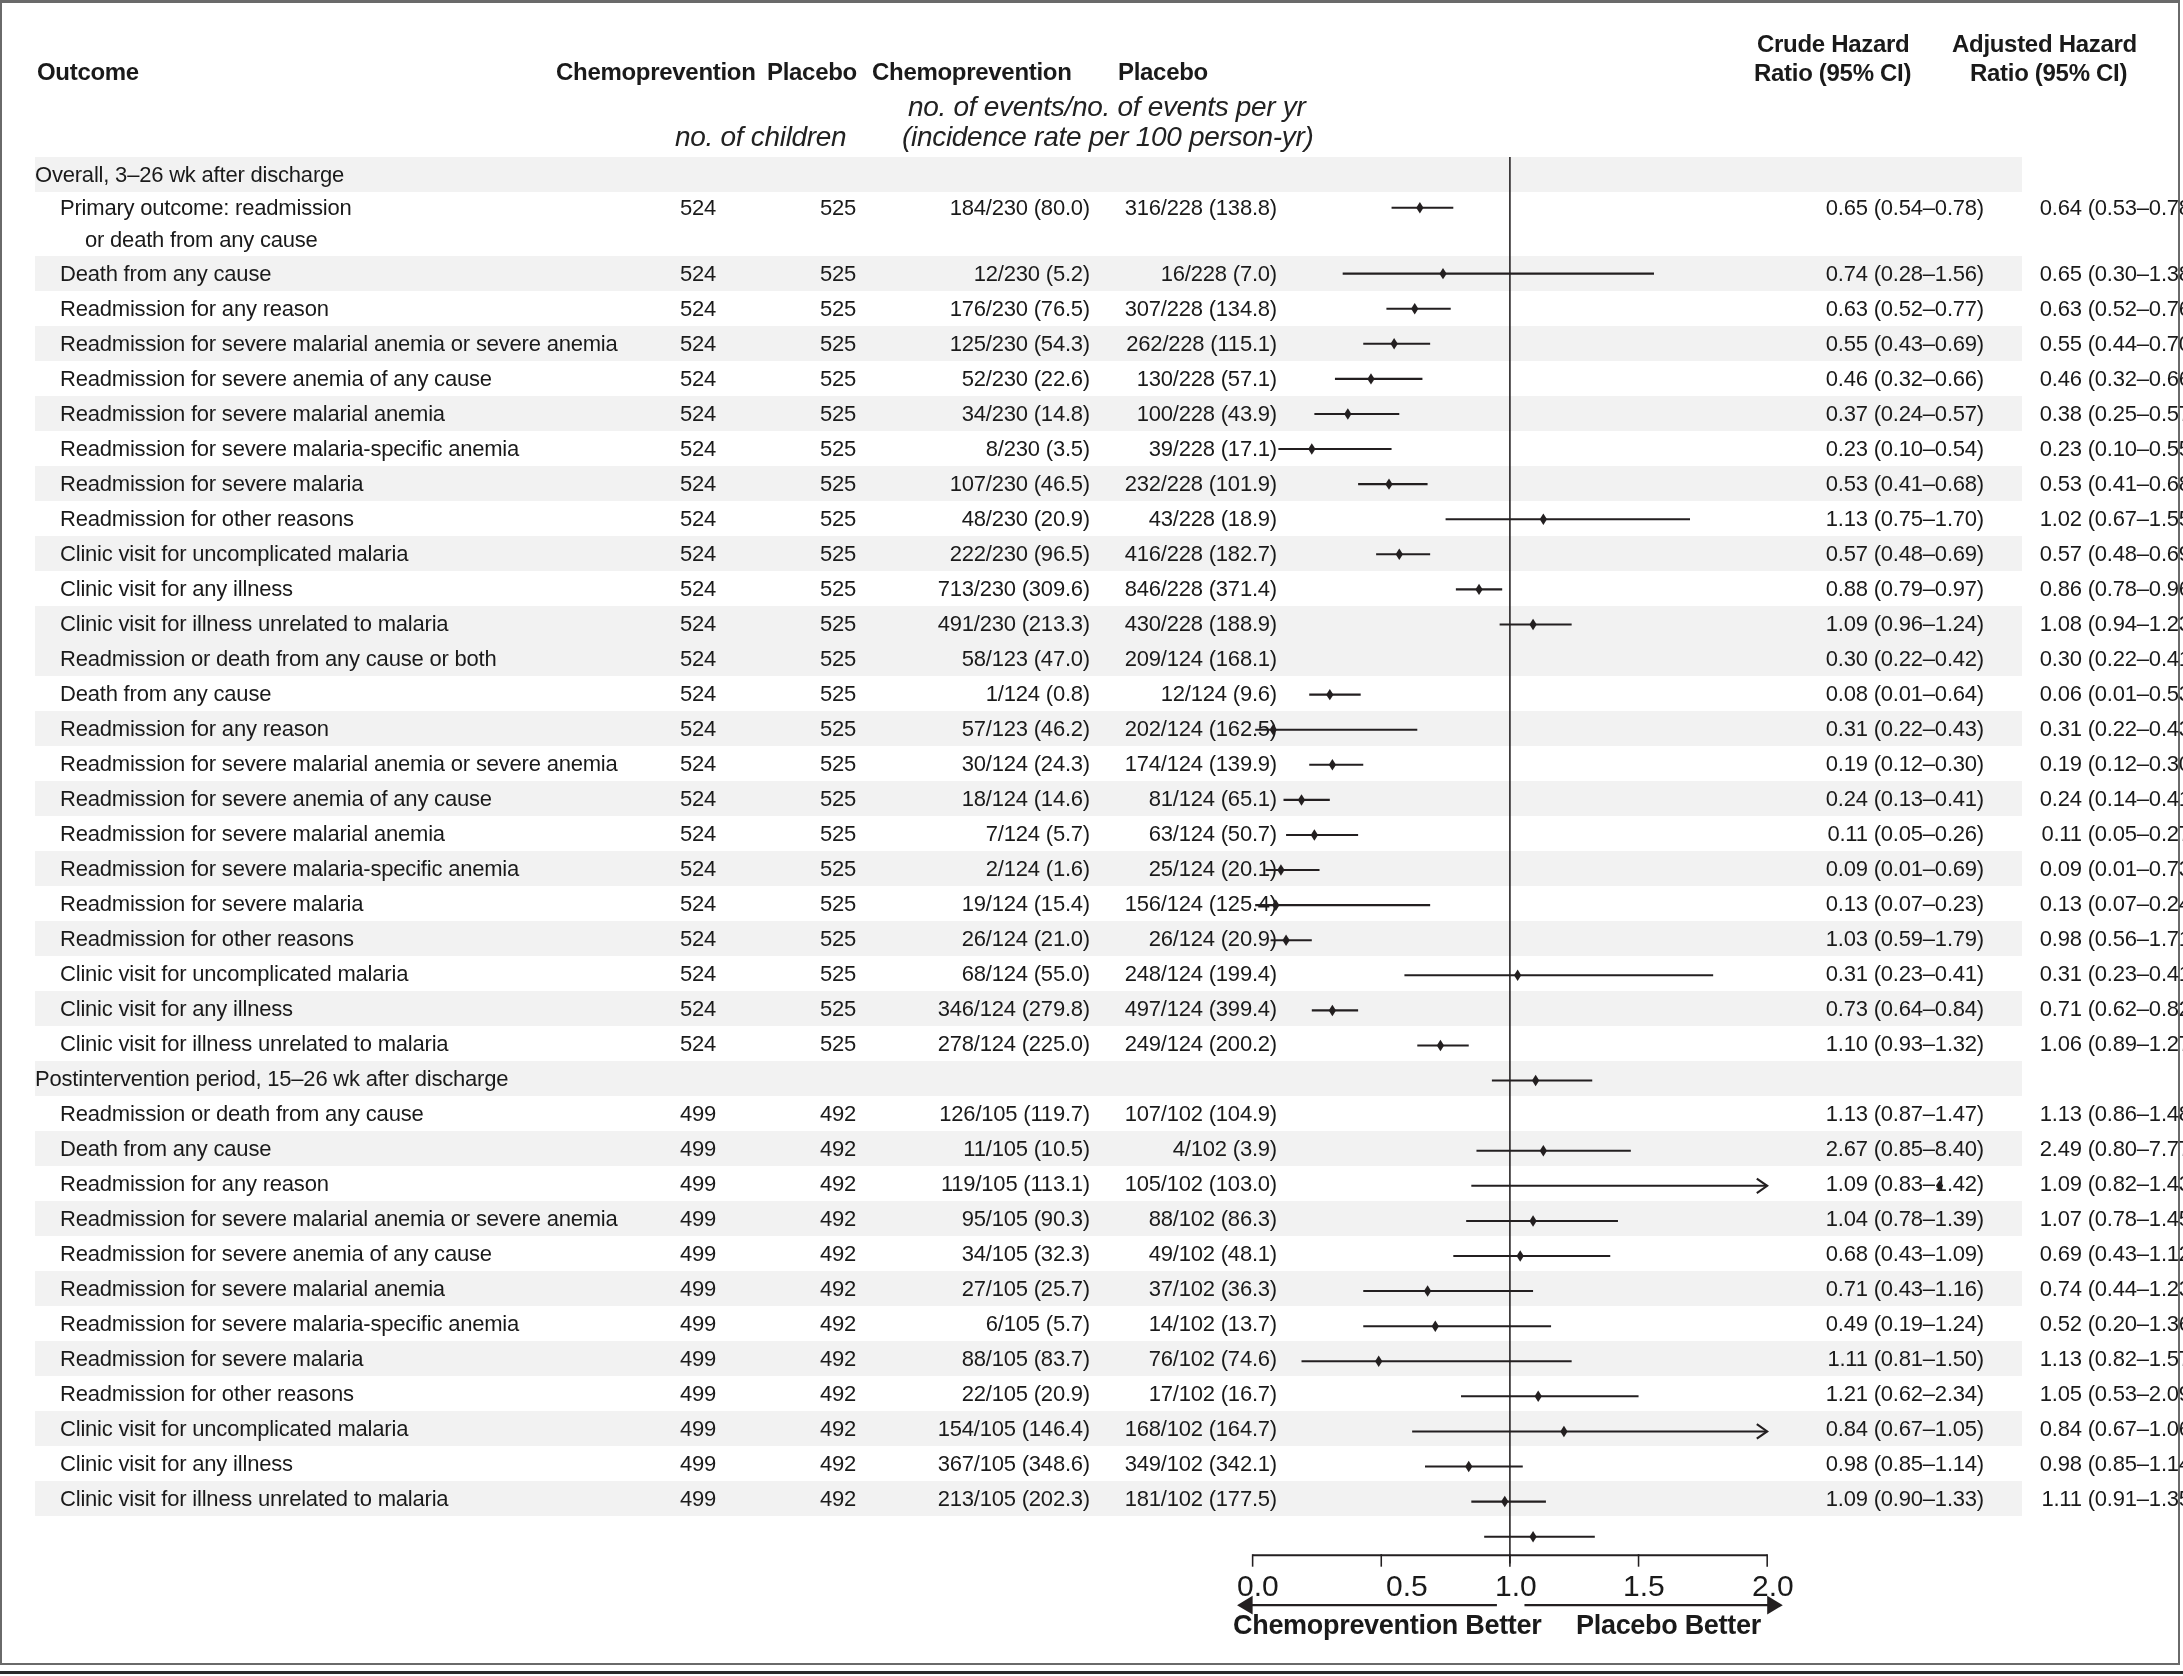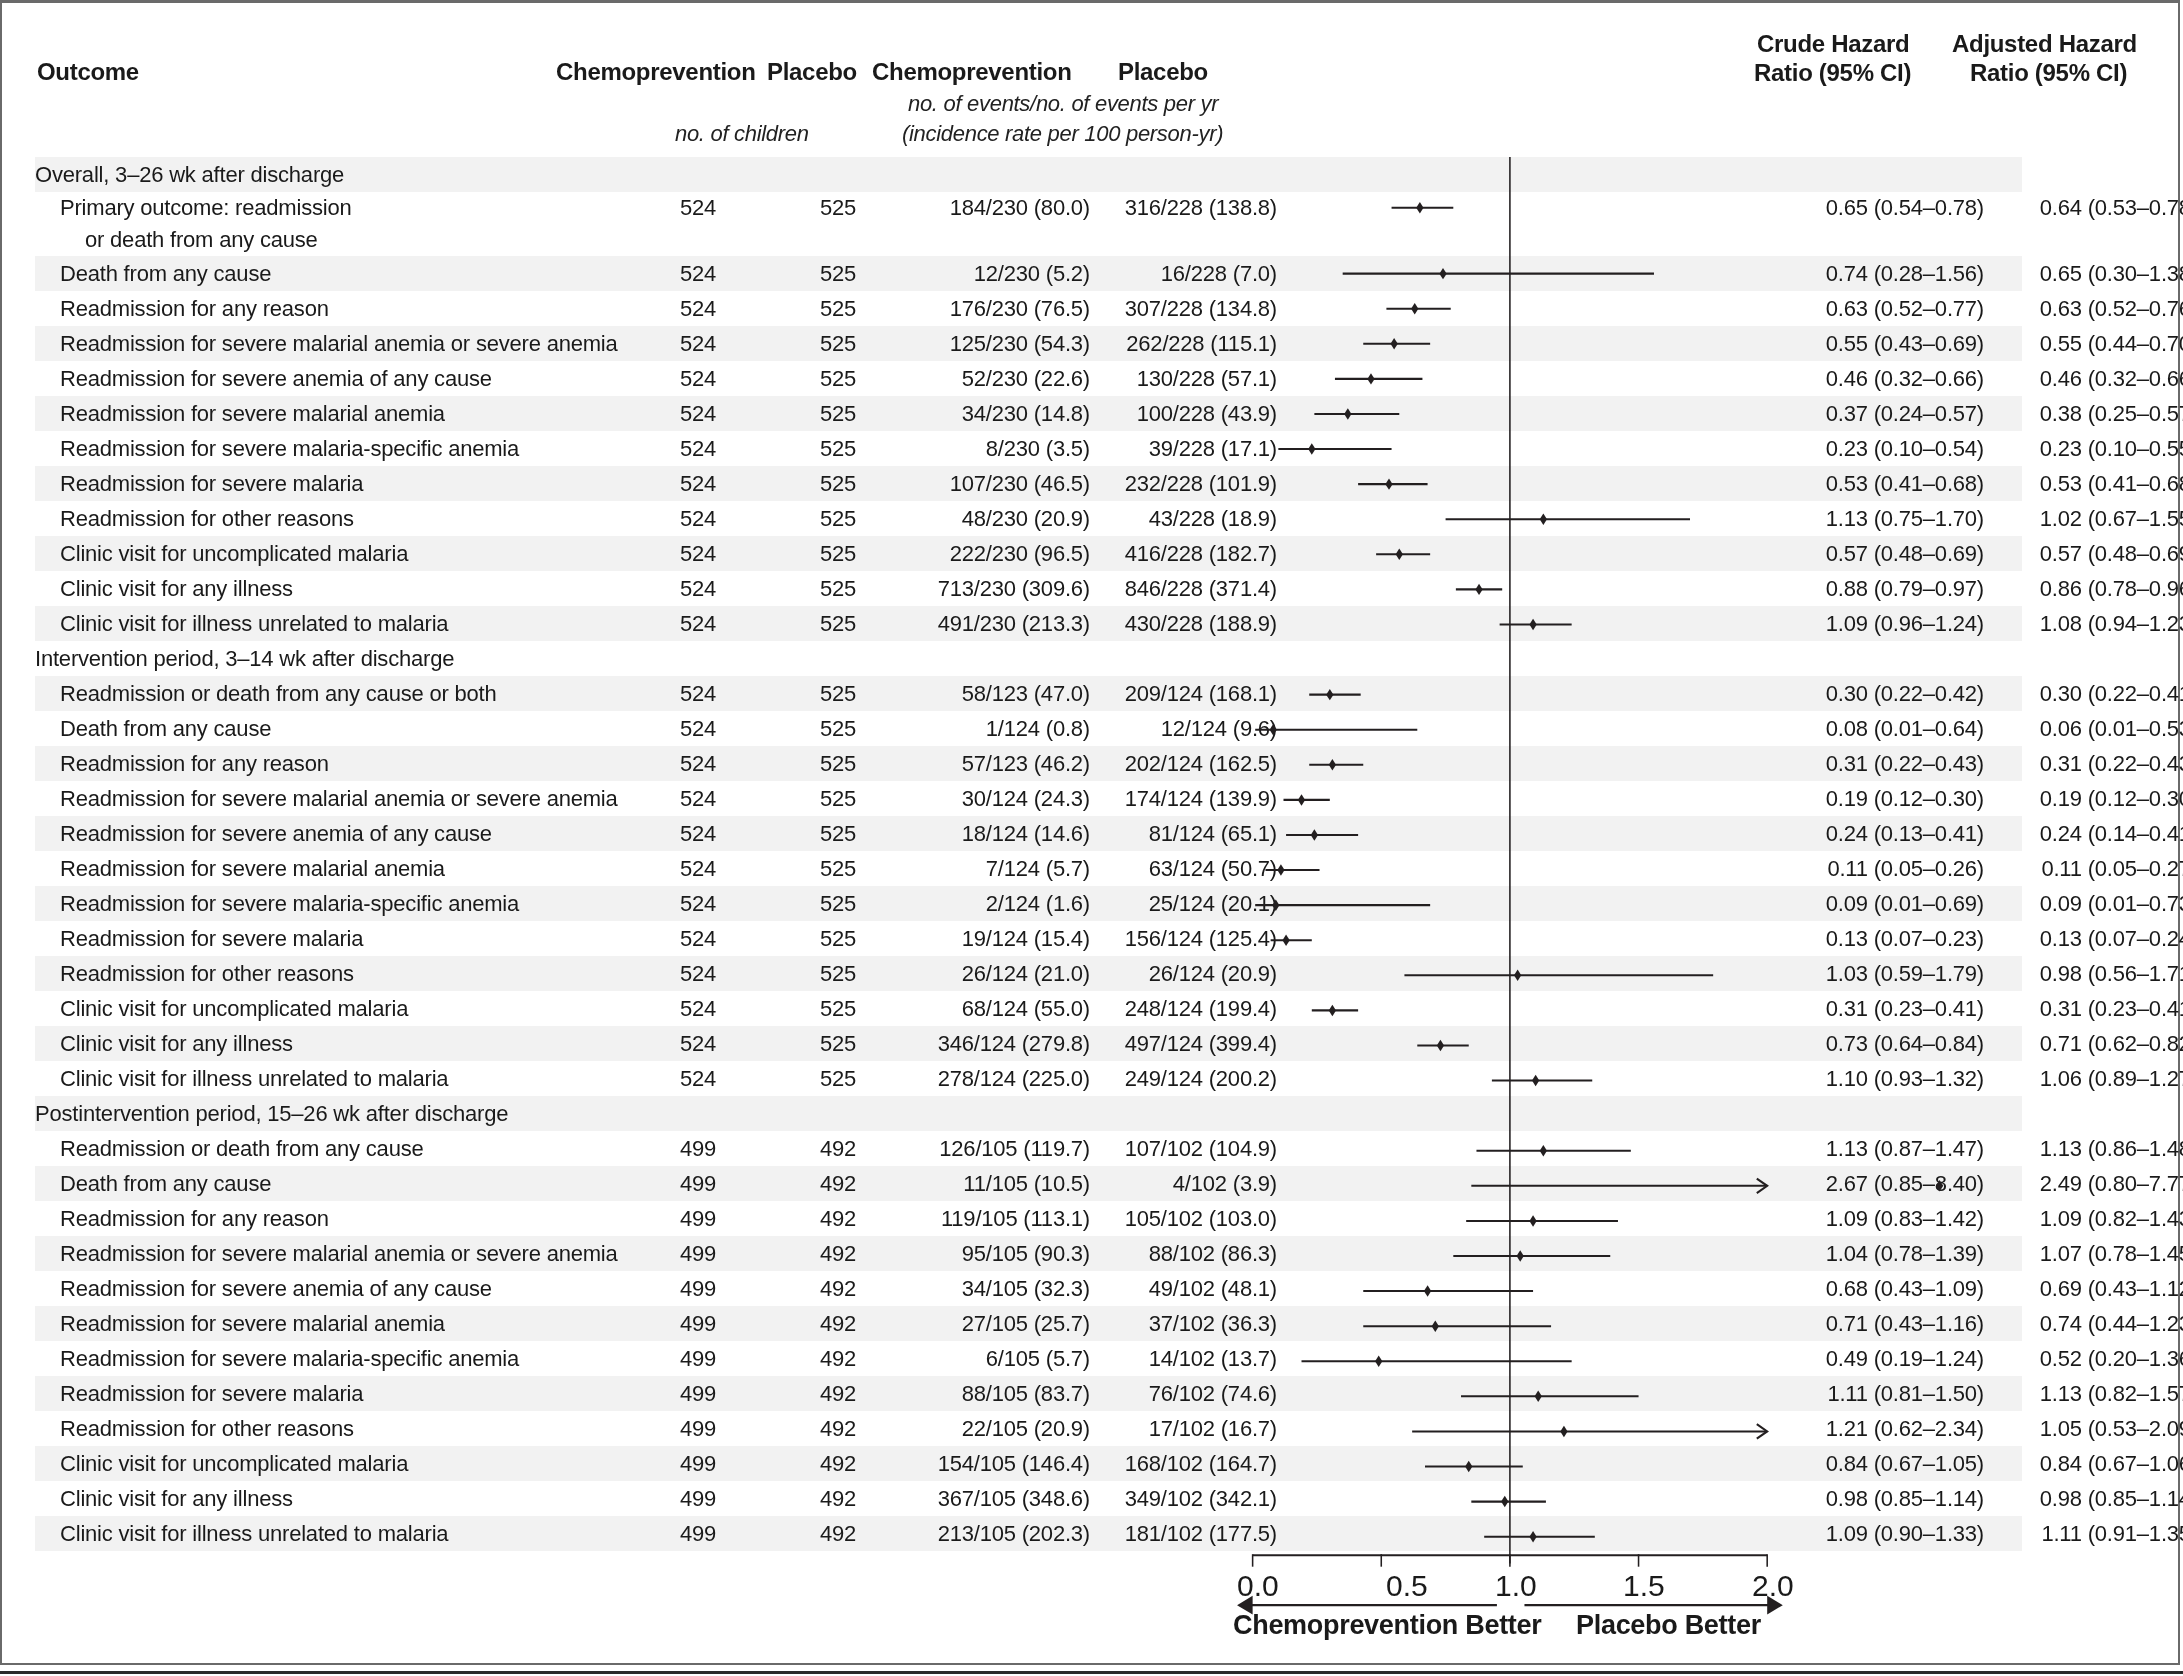--- a/index.html
+++ b/index.html
@@ -3,21 +3,21 @@
 <meta charset="utf-8">
 <style>
   html, body { margin: 0; padding: 0; background: #ffffff; }
   body { width: 2183px; height: 1677px; position: relative; overflow: hidden;
          font-family: "Liberation Sans", "DejaVu Sans", sans-serif; color: #1a1a1a; }
   .frame { position: absolute; left: 0; top: 0; width: 2180px; height: 1665px;
            border: 2.1px solid #6a6a6a; border-top-width: 3.1px; box-sizing: border-box; background: #fff; }
   .bottom-rule { position: absolute; left: 0; top: 1671px; width: 2183px; height: 3.1px; background: #2a2a2a; }
 
   .hdr { position: absolute; font-weight: bold; font-size: 24px; white-space: nowrap; letter-spacing: -0.3px; }
-  .sub { position: absolute; font-style: italic; font-size: 22px; white-space: nowrap; color: #222; letter-spacing: -0.3px; }
+  .sub { position: absolute; font-style: italic; font-size: 28px; white-space: nowrap; color: #222; letter-spacing: -0.3px; }
 
   .rows { position: absolute; left: 35px; top: 157px; width: 1987px; }
   .row { position: relative; height: 35px; }
   .row.tall { height: 64px; }
   .row.shade { background: #f2f2f2; }
   .cell { position: absolute; top: 0; height: 35px; line-height: 35px; font-size: 22px; white-space: nowrap; letter-spacing: -0.2px; }
   .row.tall .cell { line-height: 32px; height: 32px; }
   .c-label { left: 0; }
   .c-label.indent { left: 25px; }
   .c-label .l2 { display: block; padding-left: 25px; }
@@ -155,23 +155,20 @@
       <div class="cell c-adj">0.86 (0.78–0.96)</div>
     </div>
     <div class="row shade">
       <div class="cell c-label indent"><span>Clinic visit for illness unrelated to malaria</span></div>
       <div class="cell c-nchem">524</div>
       <div class="cell c-nplac">525</div>
       <div class="cell c-echem">491/230 (213.3)</div>
       <div class="cell c-eplac">430/228 (188.9)</div>
       <div class="cell c-crude">1.09 (0.96–1.24)</div>
       <div class="cell c-adj">1.08 (0.94–1.23)</div>
-    </div>
-    <div class="row">
-      <div class="cell c-label">Intervention period, 3–14 wk after discharge</div>
     </div>
     <div class="row shade">
       <div class="cell c-label indent"><span>Readmission or death from any cause or both</span></div>
       <div class="cell c-nchem">524</div>
       <div class="cell c-nplac">525</div>
       <div class="cell c-echem">58/123 (47.0)</div>
       <div class="cell c-eplac">209/124 (168.1)</div>
       <div class="cell c-crude">0.30 (0.22–0.42)</div>
       <div class="cell c-adj">0.30 (0.22–0.41)</div>
     </div>

